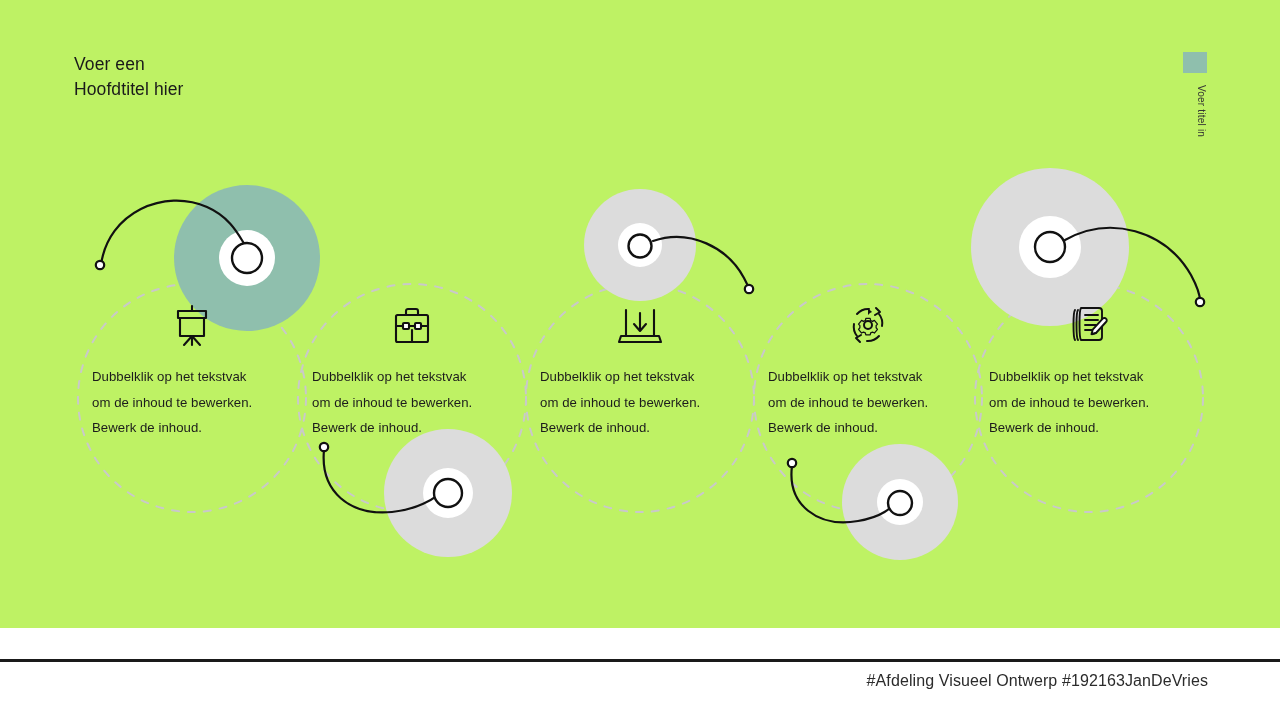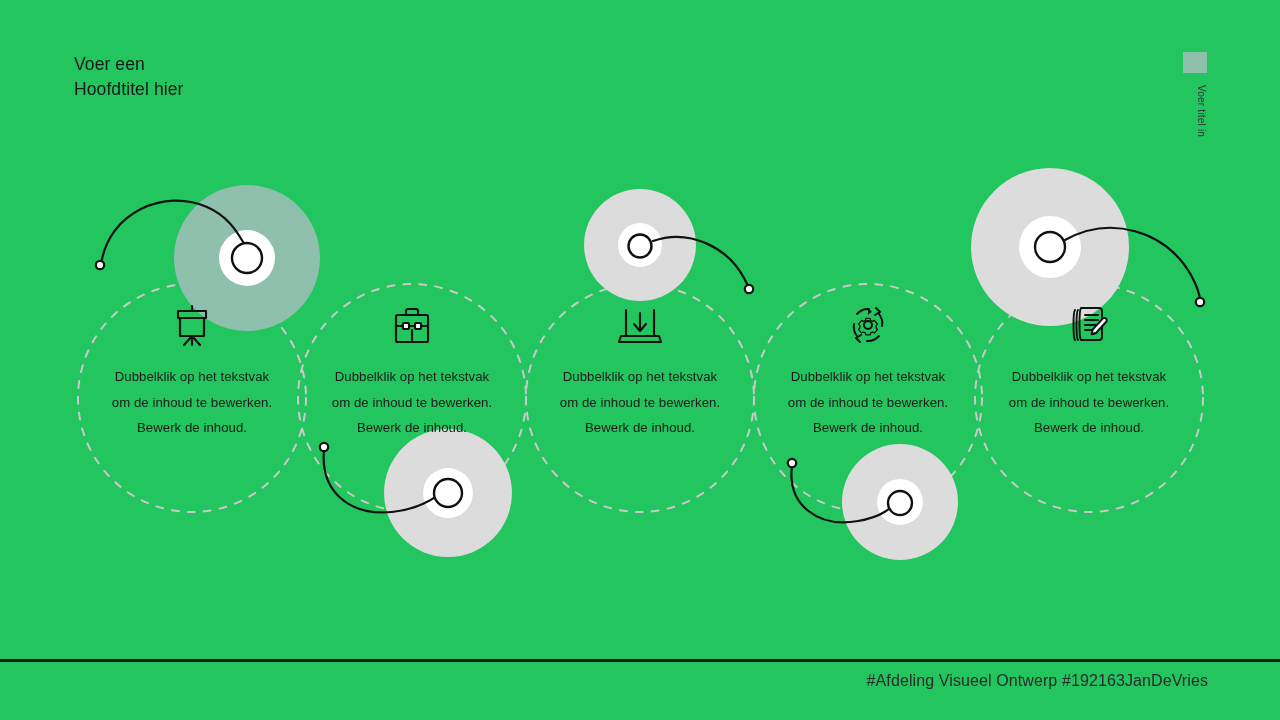--- a/index.html
+++ b/index.html
@@ -4,22 +4,22 @@
 <style>
   * { box-sizing: border-box; margin: 0; padding: 0; }
   html, body {
     width: 1280px; height: 720px;
     background: #ffffff;
     font-family: "Liberation Sans", sans-serif;
     overflow: hidden;
   }
   #slide {
     position: relative;
-    width: 1280px; height: 720px;
-    background: #22c55e;
+    width: 1280px; height: 628px;
+    background: #bef264;
   }
 
   
   #title-block {
     position: absolute;
     left: 74px; top: 52px;
     color: #1a1a1a;
     font-size: 17.5px;
     line-height: 25px;
     letter-spacing: 0.1px;
@@ -52,21 +52,20 @@
     position: absolute;
     left: 0; top: 0;
     width: 1280px; height: 720px;
     pointer-events: none;
   }
 
   
   .column {
     position: absolute;
     width: 200px;
-    text-align: center;
   }
   .col-icon {
     height: 52px;
     display: flex;
     align-items: flex-end;
     justify-content: center;
   }
   .col-text {
     margin-top: 16px;
     font-size: 13.2px;

